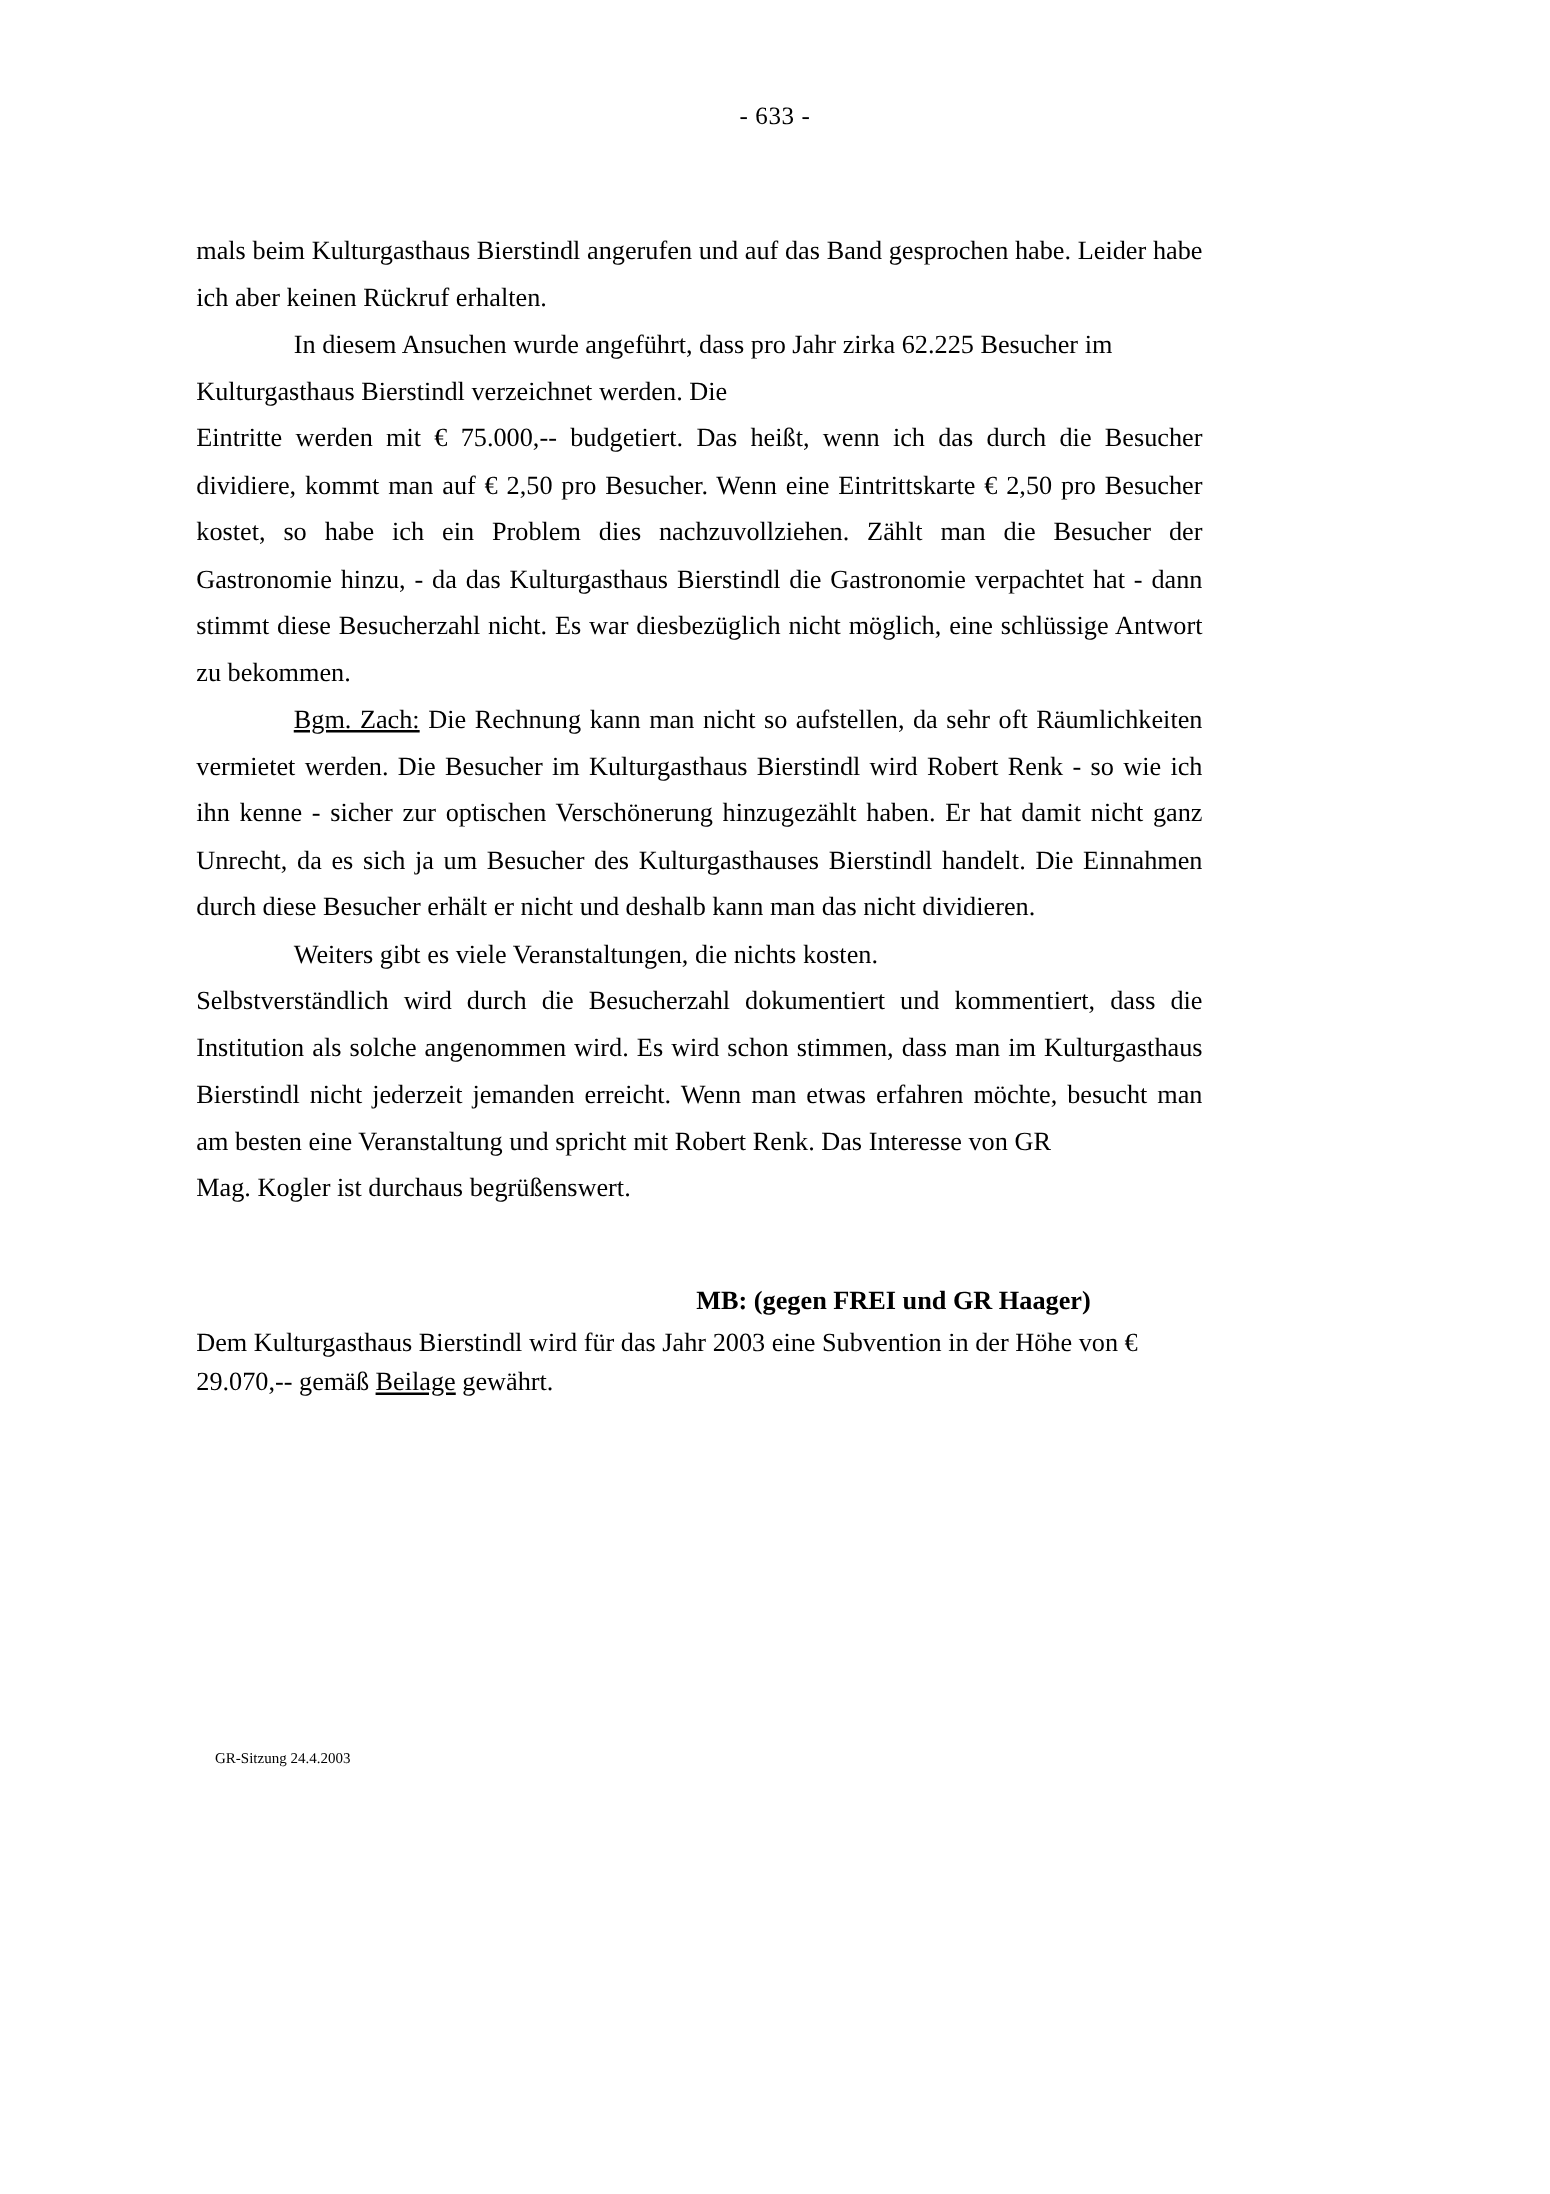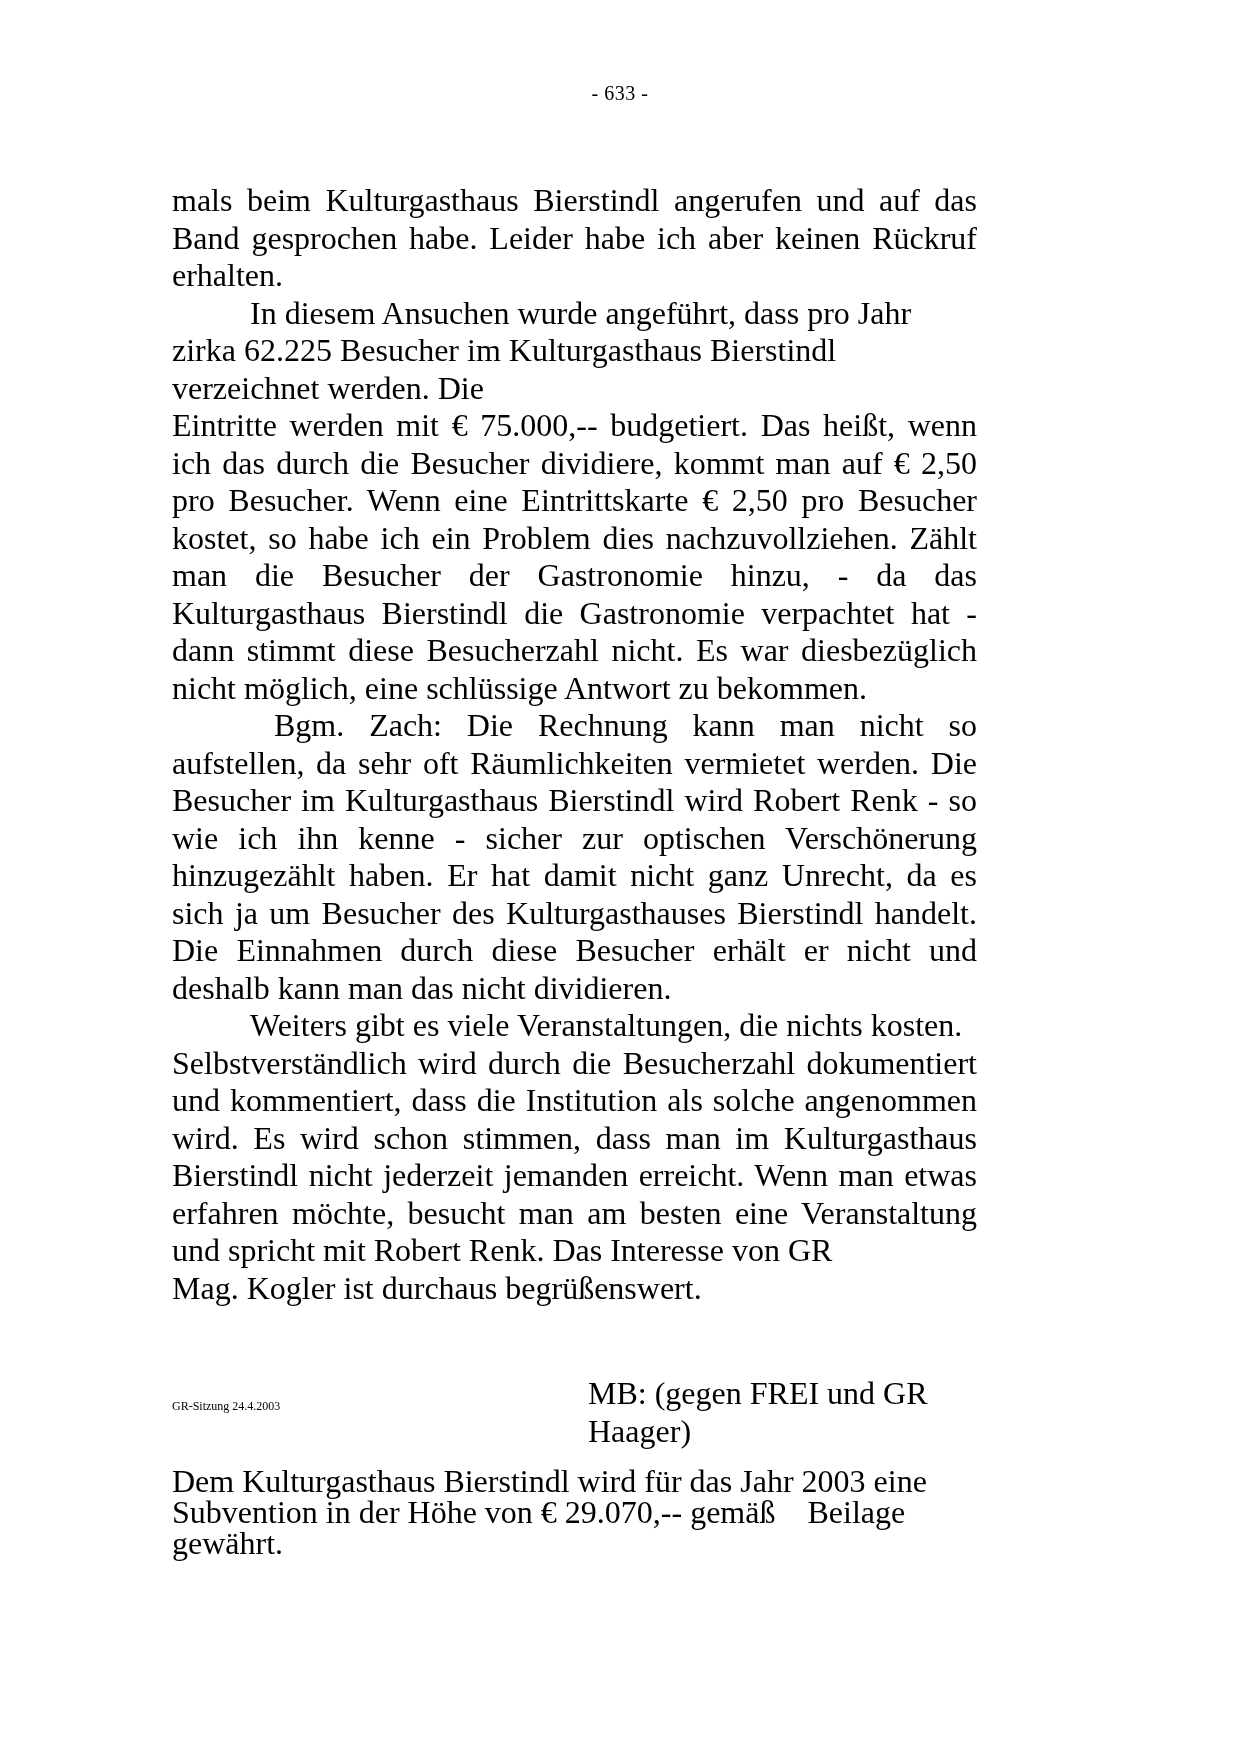--- a/index.html
+++ b/index.html
@@ -23,43 +23,44 @@
     top: 82px;
     left: 0;
     width: 100%;
     text-align: center;
     font-size: 20px;
     letter-spacing: 0.5px;
   }
   .body-text {
     position: absolute;
     top: 182px;
-    left: 172px;
+    left: 157px;
     width: 805px;
-    font-size: 32px;
+    font-size: 21px;
     line-height: 37.5px;
   }
   .para {
     margin: 0;
     text-align: justify;
     text-justify: inter-word;
   }
   .para.nojust {
     text-align: left;
   }
   .indent {
     text-indent: 78px;
   }
   .underline {
-    margin-left: 24px;
+    text-decoration: underline;
   }
   .mb-line {
-    margin: 16px;
+    margin: 0;
     padding-left: 400px;
     text-align: left;
+    font-weight: bold;
   }
   .spacer-lg {
     height: 52px;
   }
   .tight {
     line-height: 31px;
   }
   .footer {
     position: absolute;
     top: 1395px;

